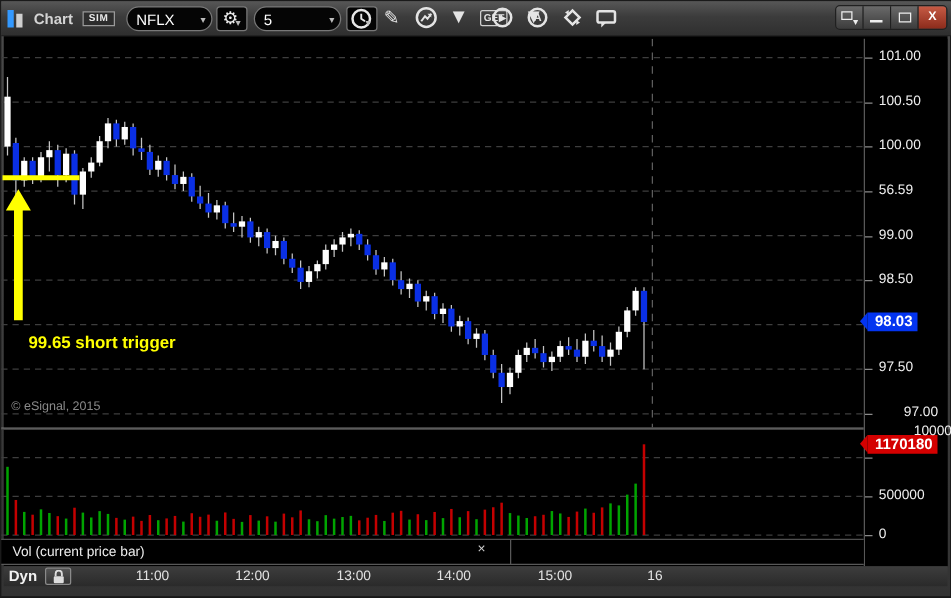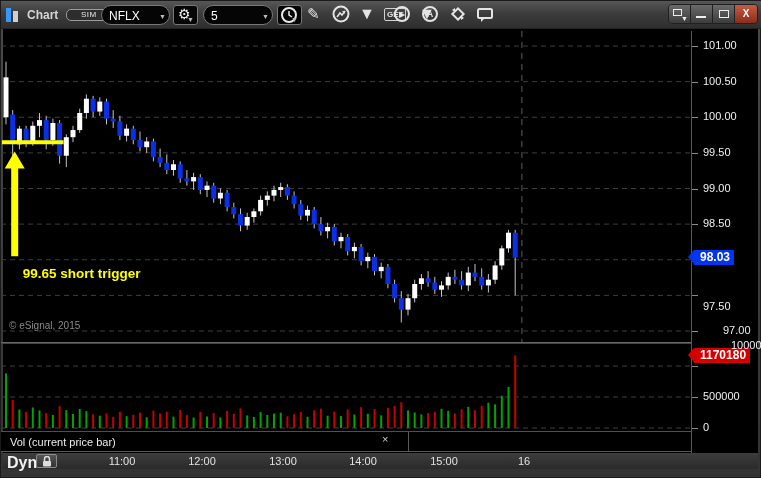--- a/index.html
+++ b/index.html
@@ -9,22 +9,22 @@
          background:linear-gradient(#4a4a4a,#333); border:1px solid #1a1a1a; }
 
   
   .titlebar { position:absolute; left:0; top:0; width:761px; height:28px;
               background:linear-gradient(#575757,#3c3c3c 45%,#2f2f2f);
               border-bottom:1px solid #222; }
   .appicon { position:absolute; left:5px; top:6px; width:16px; height:16px; }
   .appicon .b1 { position:absolute; left:0; top:1px; width:5px; height:14px; background:#39f; }
   .appicon .b2 { position:absolute; left:7px; top:4px; width:5px; height:11px; background:#cfcfcf; }
   .apptitle { position:absolute; left:26px; top:7px; font-size:12px; color:#d4d4d4; font-weight:bold; }
-  .simbadge { position:absolute; left:65px; top:8px; font-size:8px; font-weight:normal; color:#e8e8e8;
-              border:1px solid #9a9a9a; border-radius:5px; padding:0 14px; line-height:10px;
+  .simbadge { position:absolute; left:65px; top:8px; font-size:8px; font-weight:bold; color:#e8e8e8;
+              border:1px solid #9a9a9a; border-radius:0; padding:0 4px; line-height:10px;
               background:#2d2d2d; letter-spacing:.5px; }
   .combo { position:absolute; top:4px; height:20px; background:#050505; border:1px solid #787878;
            border-radius:10px; color:#fff; font-size:12px; }
   .combo .val { position:absolute; left:7px; top:3px; }
   .combo .caret, .tool-btn .caret { position:absolute; right:3px; bottom:1px; font-size:7px; color:#bbb; }
   .combo .caret { top:7px; bottom:auto; }
   .tool-btn { position:absolute; top:4px; width:25px; height:20px; background:#050505;
               border:1px solid #787878; border-radius:3px; color:#eee; }
   .flat-icon { position:absolute; top:4px; width:24px; height:20px; color:#e4e4e4; }
   .circle-glyph { position:absolute; left:3px; top:1px; width:16px; height:16px; border:2px solid #e4e4e4;
@@ -72,21 +72,21 @@
   .tabstrip { position:absolute; left:0; top:431px; width:690px; height:20px; background:#000;
               border-bottom:1px solid #585858; }
   .tabstrip .tab { position:absolute; left:0; top:0; width:408px; height:20px;
                    border-right:1px solid #585858; }
   .tab .tlabel { position:absolute; left:9px; top:4px; font-size:11px; color:#ececec; }
   .tab .tclose { position:absolute; left:381px; top:1px; font-size:11px; color:#cfcfcf; }
 
   
   .bottombar { position:absolute; left:2px; top:452px; width:755px; height:16px;
                background:linear-gradient(#3d3d3d,#2a2a2a); }
-  .dynlabel { position:absolute; left:4px; top:1px; font-size:16px; font-weight:bold; color:#f2f2f2; }
+  .dynlabel { position:absolute; left:4px; top:1px; font-size:12px; font-weight:bold; color:#f2f2f2; }
   .lockbtn { position:absolute; left:33px; top:1px; width:21px; height:14px;
              border:1px solid #8a8a8a; border-radius:2px; background:linear-gradient(#555,#333); }
   .timelabel { position:absolute; top:2px; width:44px; text-align:center; font-size:11px; color:#e2e2e2; }
 </style>
 </head>
 <body>
 
 <div id="win">
 
   <div class="titlebar">
@@ -442,27 +442,27 @@
     <span class="price-badge badge-red" id="vol-flag" style="top: 317px;">
       <span>1170180</span>
     </span>
   <span class="axis-tick" style="top: 15px;"></span>
       <span class="axis-label" style="top: 8px;">101.00</span>
       <span class="axis-tick" style="top: 51px;"></span>
       <span class="axis-label" style="top: 44px;">100.50</span>
       <span class="axis-tick" style="top: 86px;"></span>
       <span class="axis-label" style="top: 79px;">100.00</span>
       <span class="axis-tick" style="top: 122px;"></span>
-      <span class="axis-label" style="top: 115px;">99.50</span>
+      <span class="axis-label" style="top: 115px;">56.59</span>
       <span class="axis-tick" style="top: 158px;"></span>
       <span class="axis-label" style="top: 151px;">99.00</span>
       <span class="axis-tick" style="top: 193px;"></span>
       <span class="axis-label" style="top: 186px;">98.50</span>
       <span class="axis-tick" style="top: 264px;"></span>
-      <span class="axis-label" style="top: 257px; margin-top: 12px;">97.50</span>
+      <span class="axis-label" style="top: 257px;">97.50</span>
       <span class="axis-tick" style="top: 300px;"></span>
       <span class="axis-label" style="top: 293px; margin-left: 20px;">97.00</span>
       <span class="axis-tick" style="top: 335px;"></span>
       <span class="axis-label" style="top: 308px; margin-left: 28px;">1000000</span>
       <span class="axis-tick" style="top: 366px;"></span>
       <span class="axis-label" style="top: 359px;">500000</span>
       <span class="axis-tick" style="top: 397px;"></span>
       <span class="axis-label" style="top: 390px;">0</span>
     </div>
 

